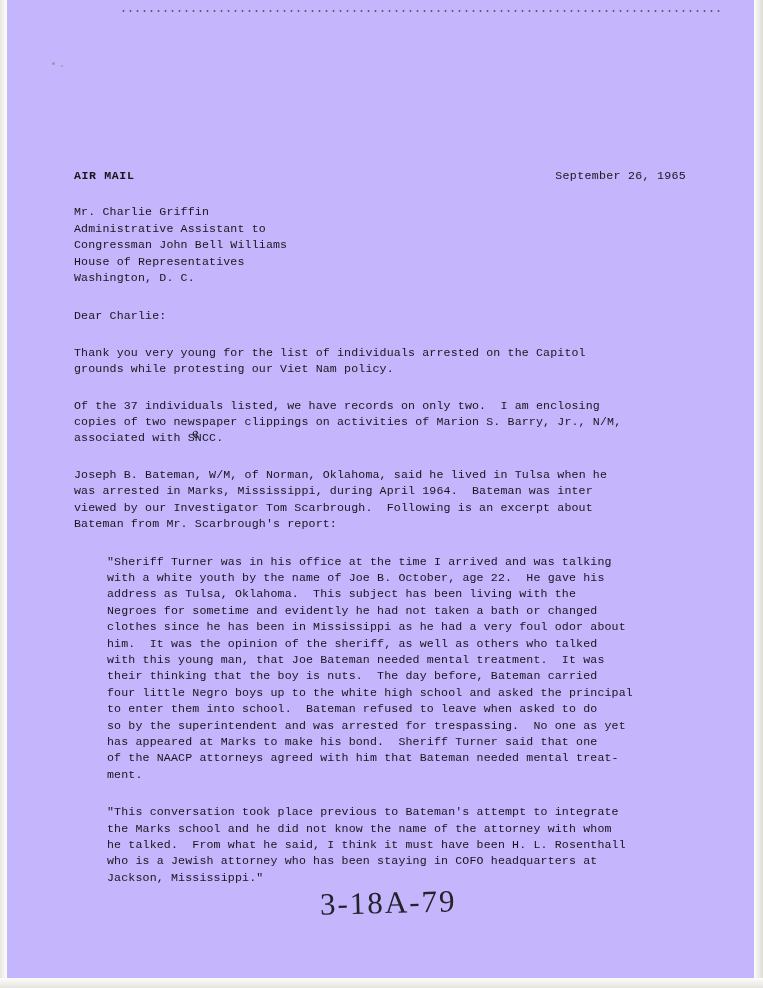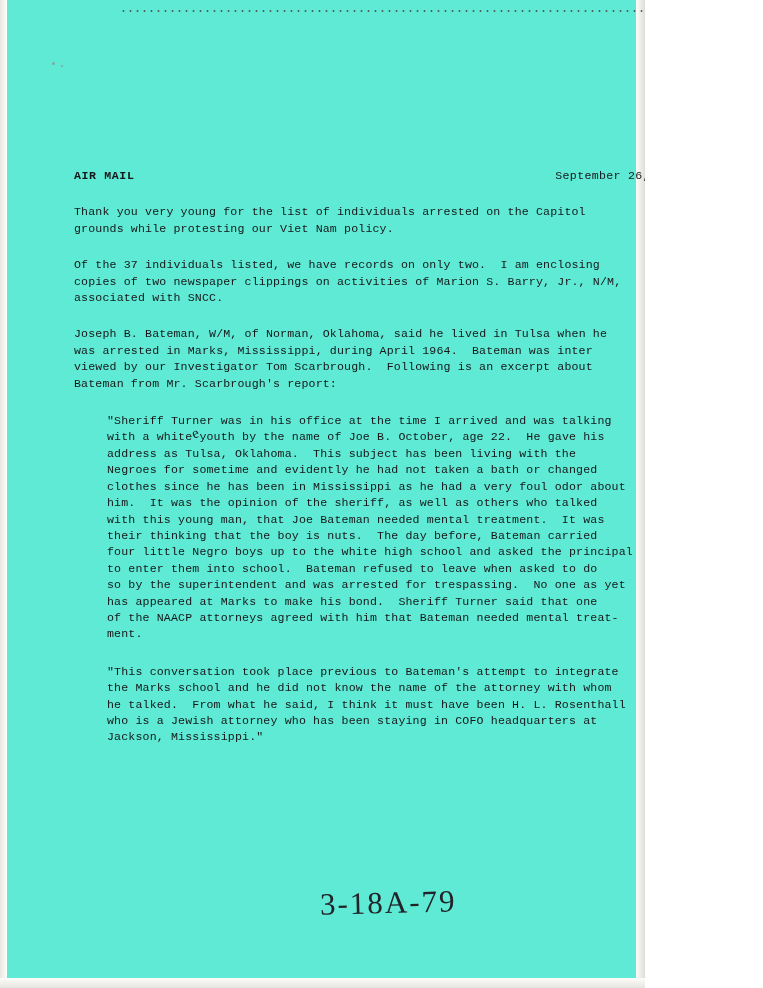--- a/index.html
+++ b/index.html
@@ -5,23 +5,23 @@
   html, body {
     margin: 0;
     padding: 0;
     background: #ffffff;
   }
   body {
     font-family: "Liberation Sans", sans-serif;
   }
   .page {
     position: relative;
-    width: 645px;
+    width: 763px;
     height: 988px;
-    background: #5eead4;
+    background: #c4b5fd;
     overflow: hidden;
   }
   
   .scan-edge-left {
     position: absolute;
     left: 0; top: 0; bottom: 0;
     width: 7px;
     background: linear-gradient(to right, #e9e7e2, #fdfdfb);
   }
   .scan-edge-right {
@@ -123,21 +123,27 @@
   <div class="speck" style="left:52px; top:62px; width:3px; height:3px;"></div>
   <div class="speck" style="left:61px; top:65px; width:2px; height:2px;"></div>
 
   <div class="doc">
 
     <div class="row-head">
       <div class="airmail">AIR MAIL</div>
       <div class="date">September 26, 1965</div>
     </div>
 
+    <div class="block addressee">Mr. Charlie Griffin
+Administrative Assistant to
+Congressman John Bell Williams
+House of Representatives
+Washington, D. C.</div>
 
+    <div class="salutation">Dear Charlie:</div>
 
     <div class="para">Thank you very young for the list of individuals arrested on the Capitol
 grounds while protesting our Viet Nam policy.</div>
 
     <div class="para">Of the 37 individuals listed, we have records on only two.  I am enclosing
 copies of two newspaper clippings on activities of Marion S. Barry, Jr., N/M,
 associated with SNCC.</div>
 
     <div class="para"><span class="u">Joseph B. Bateman,</span><span> W/M, of Norman, Oklahoma, said he lived in Tulsa when he
 was arrested in Marks, Mississippi, during April 1964.  Bateman was inter

